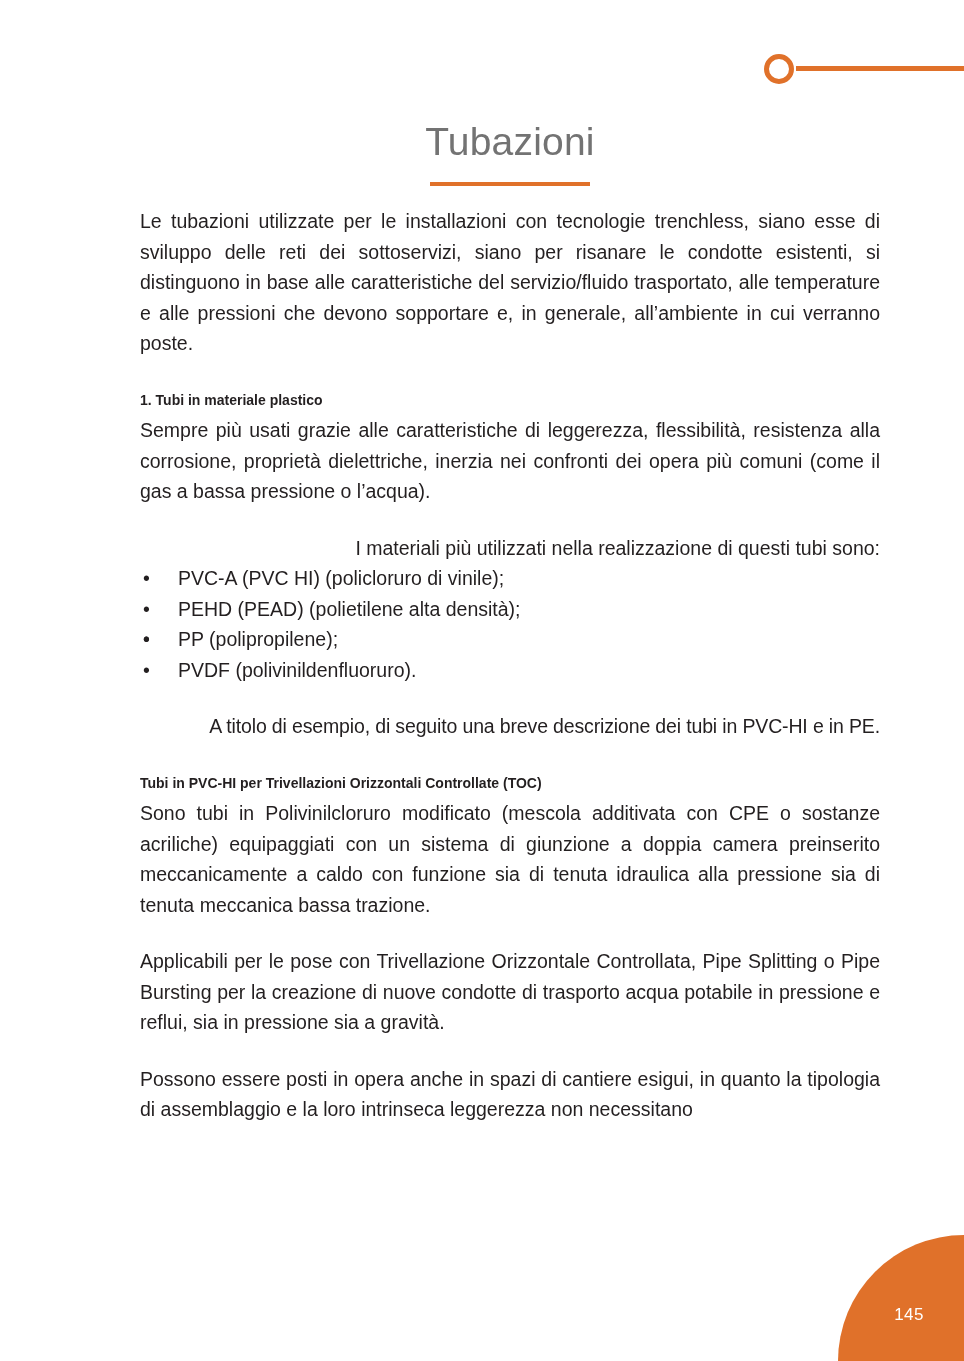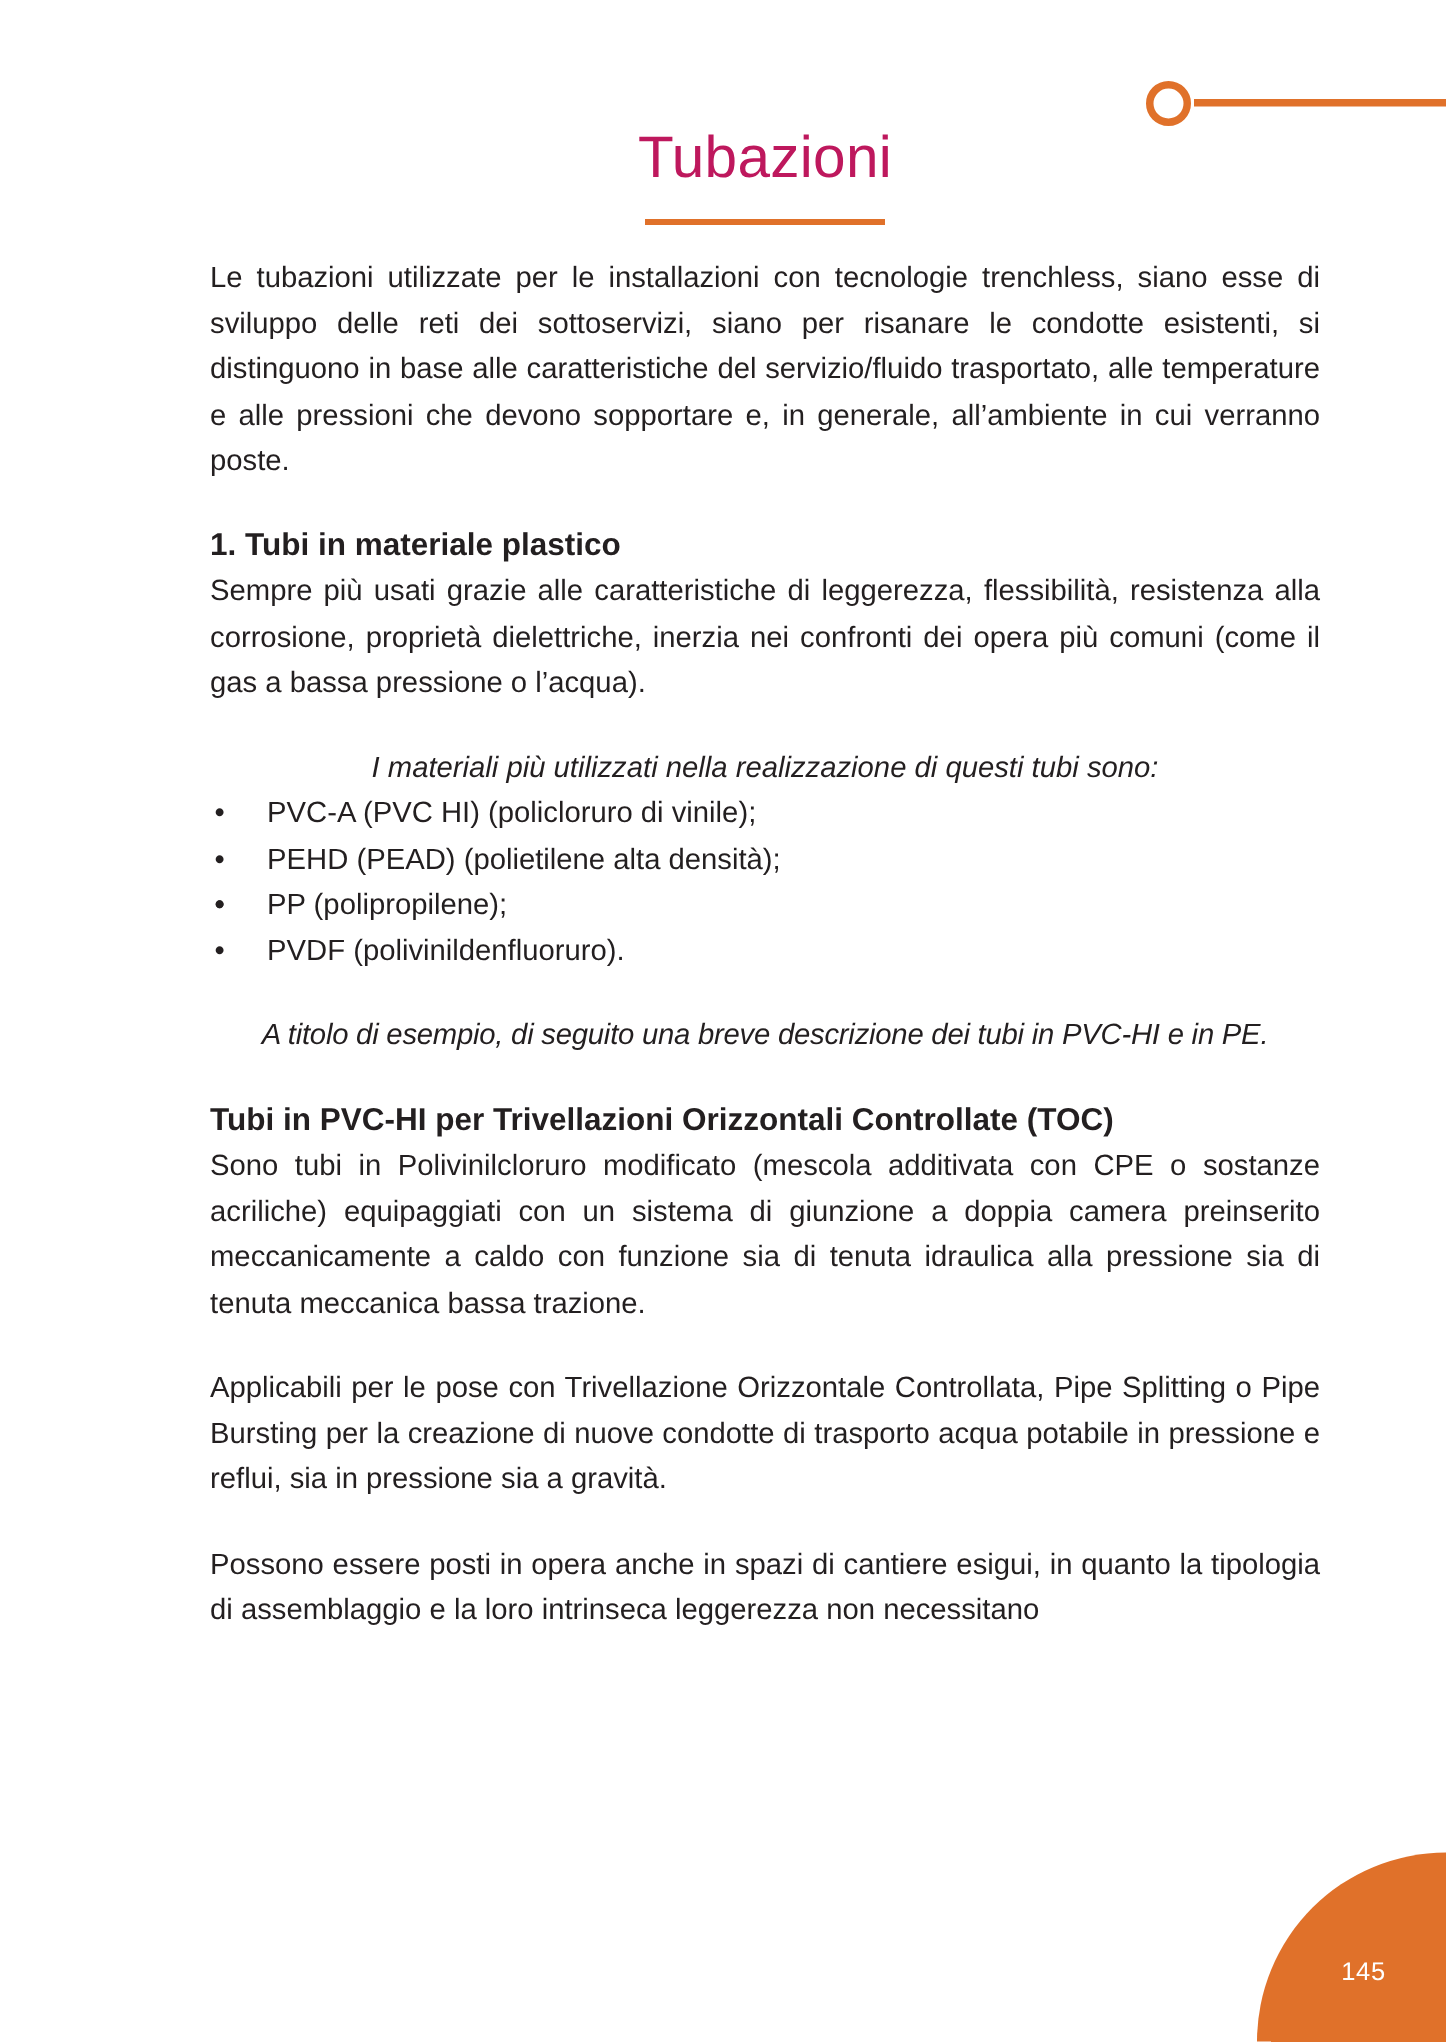--- a/index.html
+++ b/index.html
@@ -68,52 +68,51 @@
     position: absolute;
     left: 140px;
     top: 0;
     width: 740px;
   }
 
   .doc-title {
     text-align: center;
     font-size: 39px;
     font-weight: 400;
-    color: #be185d;
-    margin: 0;
-    padding-top: 84px;
+    color: #737373;
+    margin: 0;
+    padding-top: 120px;
     letter-spacing: 0.2px;
   }
   .title-rule {
     width: 160px;
     height: 4px;
     background: #e0712a;
     margin: 18px auto 0 auto;
   }
 
   p.body {
     font-size: 19.5px;
     line-height: 30.5px;
     text-align: justify;
     margin: 0;
     color: #231f20;
   }
   p.body.first {
     margin-top: 20px;
   }
   p.body.nojust {
-    text-align: center;
-    font-style: italic;
+    text-align: right;
   }
   .gap {
     height: 26px;
   }
 
   h2.section {
-    font-size: 21px;
+    font-size: 14px;
     line-height: 30.5px;
     font-weight: bold;
     margin: 0;
     color: #231f20;
   }
 
   ul.materials {
     list-style: none;
     margin: 0;
     padding: 0;

